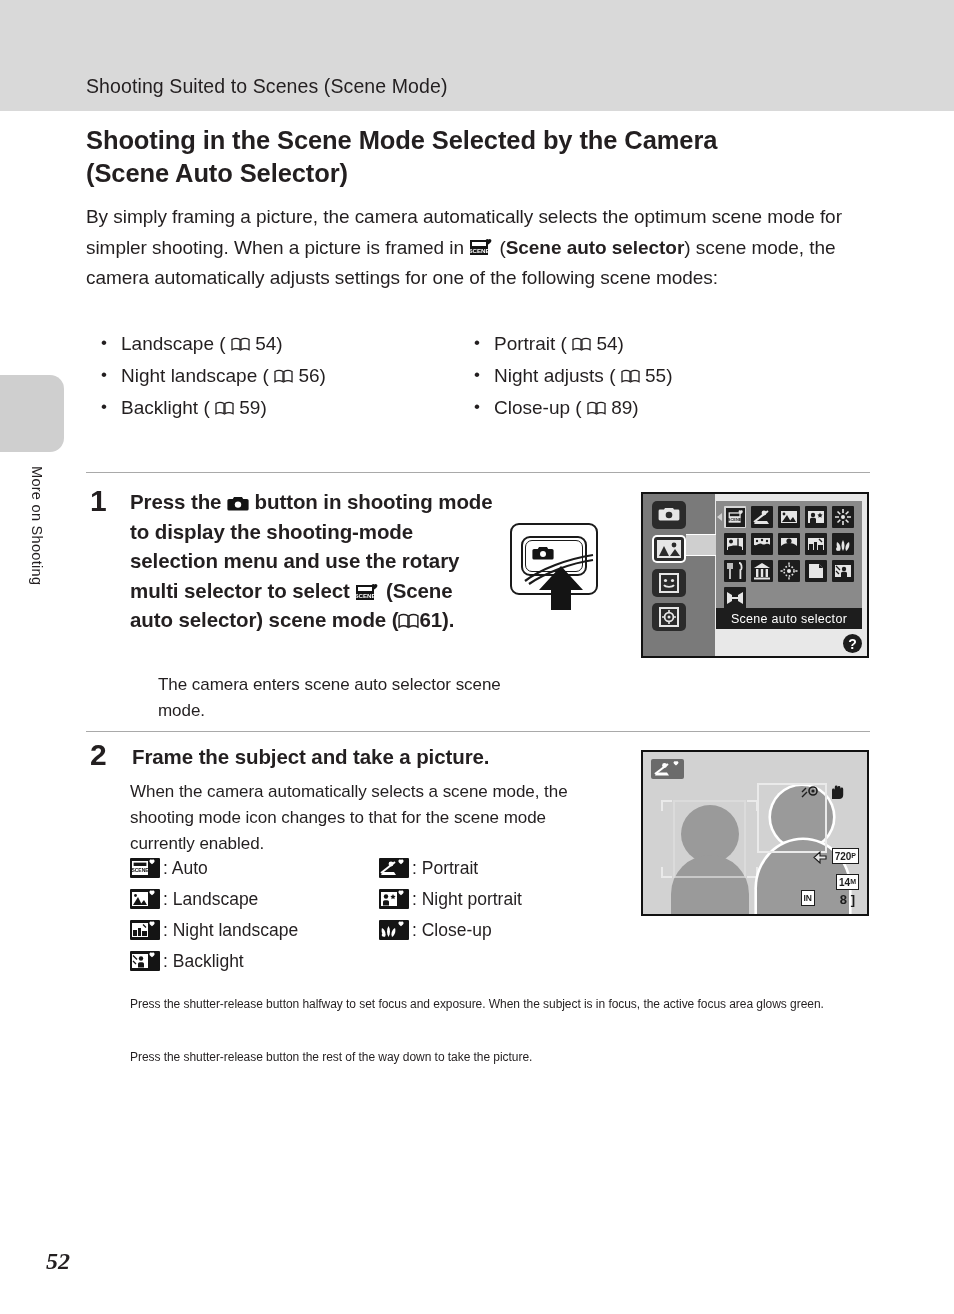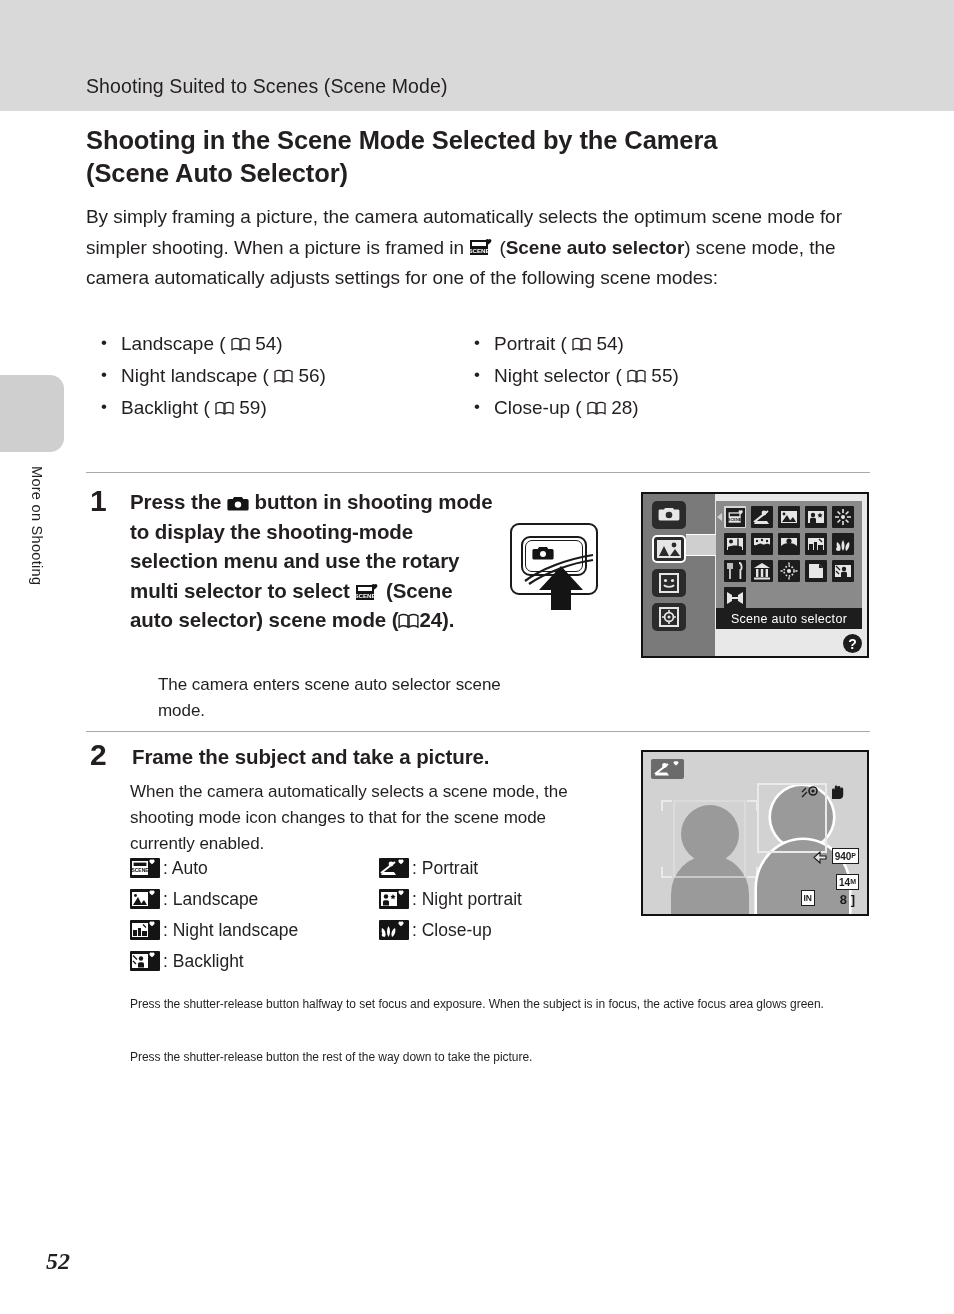--- a/index.html
+++ b/index.html
@@ -319,36 +319,36 @@
       <div class="bul">
         <span>Portrait</span>
         <span> (</span>
         <span class="ico book"><svg viewBox="0 0 19 15" xmlns="http://www.w3.org/2000/svg">
               <path d="M1 2.5c2.6-1.4 5.4-1.4 8 0v10.2c-2.6-1.4-5.4-1.4-8 0z" fill="none" stroke="#231f20" stroke-width="1.3"></path>
               <path d="M18 2.5c-2.6-1.4-5.4-1.4-8 0v10.2c2.6-1.4 5.4-1.4 8 0z" fill="none" stroke="#231f20" stroke-width="1.3"></path>
             </svg></span>
         <span>54</span><span>)</span>
       </div>
       <div class="bul">
-        <span>Night selector</span>
+        <span>Night adjusts</span>
         <span> (</span>
         <span class="ico book"><svg viewBox="0 0 19 15" xmlns="http://www.w3.org/2000/svg">
               <path d="M1 2.5c2.6-1.4 5.4-1.4 8 0v10.2c-2.6-1.4-5.4-1.4-8 0z" fill="none" stroke="#231f20" stroke-width="1.3"></path>
               <path d="M18 2.5c-2.6-1.4-5.4-1.4-8 0v10.2c2.6-1.4 5.4-1.4 8 0z" fill="none" stroke="#231f20" stroke-width="1.3"></path>
             </svg></span>
         <span>55</span><span>)</span>
       </div>
       <div class="bul">
         <span>Close-up</span>
         <span> (</span>
         <span class="ico book"><svg viewBox="0 0 19 15" xmlns="http://www.w3.org/2000/svg">
               <path d="M1 2.5c2.6-1.4 5.4-1.4 8 0v10.2c-2.6-1.4-5.4-1.4-8 0z" fill="none" stroke="#231f20" stroke-width="1.3"></path>
               <path d="M18 2.5c-2.6-1.4-5.4-1.4-8 0v10.2c2.6-1.4 5.4-1.4 8 0z" fill="none" stroke="#231f20" stroke-width="1.3"></path>
             </svg></span>
-        <span>28</span><span>)</span>
+        <span>89</span><span>)</span>
       </div>
     </div>
   </div>
 
   <div class="rule" id="rule1"></div>
   <div class="rule" id="rule2"></div>
 
   <div class="step-num" id="s1num">1</div>
   <div class="step-head" id="s1head">
     <span>Press the </span><span class="ico camglyph"><svg viewBox="0 0 22 17" xmlns="http://www.w3.org/2000/svg">
@@ -356,21 +356,21 @@
           <circle cx="11" cy="9.6" r="3.2" fill="#fff"></circle>
         </svg></span><span> button in shooting mode to display the shooting-mode selection menu and use the rotary multi selector to select </span><span class="badge" style="width:25px;height:19px;background:#fff;vertical-align:-4px;">
       <svg viewBox="0 0 25 19" xmlns="http://www.w3.org/2000/svg">
         <rect x="1" y="2" width="18" height="15" fill="#141414"></rect>
         <rect x="3" y="4" width="14" height="4" fill="#fff"></rect>
         <text x="10" y="14.5" font-size="6.2" fill="#fff" text-anchor="middle" font-family="Liberation Sans, sans-serif" font-weight="bold">SCENE</text>
         <path d="M19.5 1.6c-1.1-1.2-2.9-.2-2.9 1.2 0 1.5 1.6 2.5 2.9 3.6 1.3-1.1 2.9-2.1 2.9-3.6 0-1.4-1.8-2.4-2.9-1.2z" fill="#141414"></path>
       </svg></span><span> (</span><span>Scene auto selector</span><span>) scene mode (</span><span class="ico book" style="width:21px;height:16px;"><svg viewBox="0 0 19 15" xmlns="http://www.w3.org/2000/svg">
           <path d="M1 2.5c2.6-1.4 5.4-1.4 8 0v10.2c-2.6-1.4-5.4-1.4-8 0z" fill="none" stroke="#231f20" stroke-width="1.3"></path>
           <path d="M18 2.5c-2.6-1.4-5.4-1.4-8 0v10.2c2.6-1.4 5.4-1.4 8 0z" fill="none" stroke="#231f20" stroke-width="1.3"></path>
-        </svg></span><span>24</span><span>).</span>
+        </svg></span><span>61</span><span>).</span>
   </div>
   <div class="step-body" id="s1body">The camera enters scene auto selector scene mode.</div>
 
   <div class="fig-button">
     <div class="frame"></div>
     <div class="btn-outer"></div>
     <div class="btn-inner"></div>
     <svg class="sweep" viewBox="0 0 72 34" xmlns="http://www.w3.org/2000/svg">
       <path d="M2 30 C 18 18, 44 8, 70 4" fill="none" stroke="#1a1a1a" stroke-width="2.2"></path>
       <path d="M6 33 C 22 22, 48 12, 70 9" fill="none" stroke="#1a1a1a" stroke-width="2.2"></path>
@@ -716,21 +716,21 @@
         </svg>
       </div>
 
       <div class="osd" style="right:8px; top:96px; display:flex; align-items:center; gap:4px;">
         <span style="display:inline-block;width:15px;height:13px;">
           <svg viewBox="0 0 15 13" xmlns="http://www.w3.org/2000/svg">
             <path d="M1 6.5 L7 1 v4 h6 v3 H7 v4z" fill="#e8e8e8" stroke="#1d1d1d" stroke-width="1.1"></path>
           </svg>
         </span>
         <span class="osd-badge">
-          <span>940</span><span style="font-size:7px;vertical-align:2px;">P</span>
+          <span>720</span><span style="font-size:7px;vertical-align:2px;">P</span>
         </span>
       </div>
 
       <div class="osd" style="right:8px; top:120px;">
         <span class="osd-badge">
           <span>14</span><span style="font-size:7px;vertical-align:2px;">M</span>
         </span>
       </div>
 
       <div class="osd" style="right:52px; bottom:8px;">

